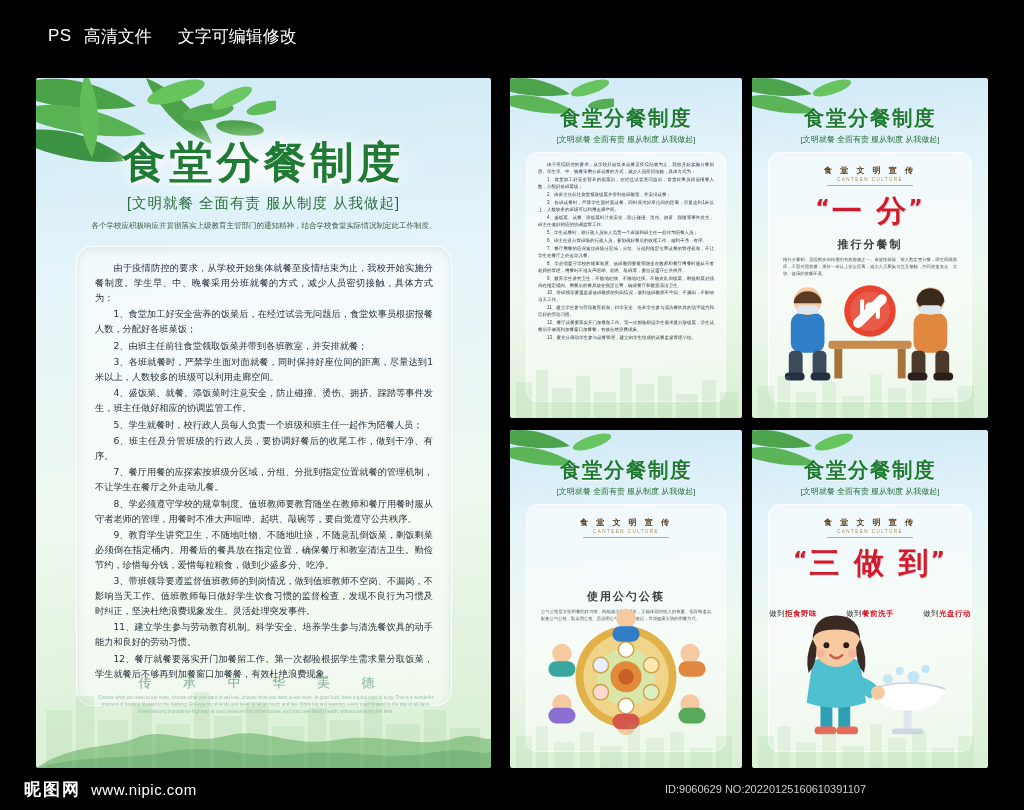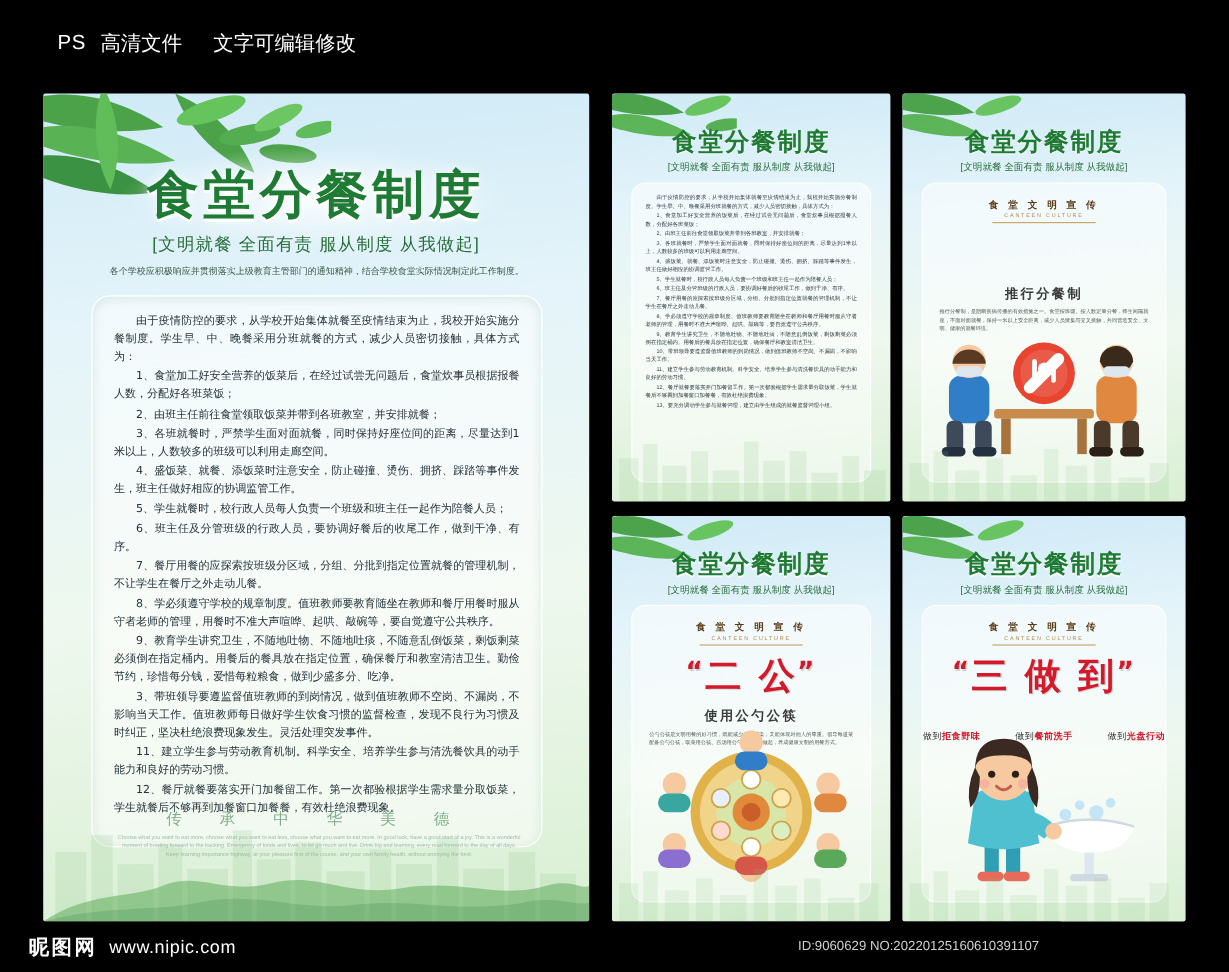--- a/index.html
+++ b/index.html
@@ -322,20 +322,23 @@
       </g>
     </svg>
     <div class="s-title">食堂分餐制度</div>
     <div class="s-sub">[文明就餐 全面有责 服从制度 从我做起]</div>
     <div class="s-card">
       <div class="culture-head">
         <span class="cn">食 堂 文 明 宣 传</span>
         <span class="en">CANTEEN CULTURE</span>
         <span class="rule"></span>
       </div>
+      <div class="big-quote">
+        <span class="mark">“</span><span>一 分</span><span class="mark">”</span>
+      </div>
       <div class="sub-line">推行分餐制</div>
       <div class="body-note">推行分餐制，是阻断疾病传播的有效措施之一。食堂按班级、按人数定量分餐，师生间隔就座，不面对面就餐，保持一米以上安全距离，减少人员聚集与交叉接触，共同营造安全、文明、健康的就餐环境。</div>
 
       <svg class="art" viewBox="0 0 204 130">
 
         <g>
           <rect x="22" y="58" width="34" height="40" rx="10" fill="#2f7ec7"></rect>
           <circle cx="39" cy="46" r="14" fill="#f6c9a0"></circle>
           <path d="M25 48 a14 12 0 0 1 28 0 z" fill="#5a3a22"></path>
           <rect x="28" y="50" width="22" height="9" rx="4" fill="#dfe7ee"></rect>
@@ -394,23 +397,20 @@
         <ellipse cx="88" cy="16" rx="20" ry="6" fill="#5cc04f" transform="rotate(-18 88 16)"></ellipse>
       </g>
     </svg>
     <div class="s-title">食堂分餐制度</div>
     <div class="s-sub">[文明就餐 全面有责 服从制度 从我做起]</div>
     <div class="s-card">
       <div class="culture-head">
         <span class="cn">食 堂 文 明 宣 传</span>
         <span class="en">CANTEEN CULTURE</span>
         <span class="rule"></span>
-      </div>
-      <div class="big-quote">
-        <span class="mark">“</span><span>二 公</span><span class="mark">”</span>
       </div>
       <div class="sub-line">使用公勺公筷</div>
       <div class="body-note">公勺公筷是文明用餐的好习惯，既能减少交叉感染，又能体现对他人的尊重。倡导每道菜配备公勺公筷，取菜用公筷、舀汤用公勺，从点滴做起，养成健康文明的用餐方式。</div>
 
       <svg class="art" viewBox="0 0 204 130">
         <g>
           <circle cx="102" cy="72" r="52" fill="#e2b24a"></circle>
           <circle cx="102" cy="72" r="44" fill="#f0d48a"></circle>
           <circle cx="102" cy="72" r="30" fill="#d8e6a8"></circle>
           <circle cx="102" cy="72" r="16" fill="#e08a3a"></circle>

